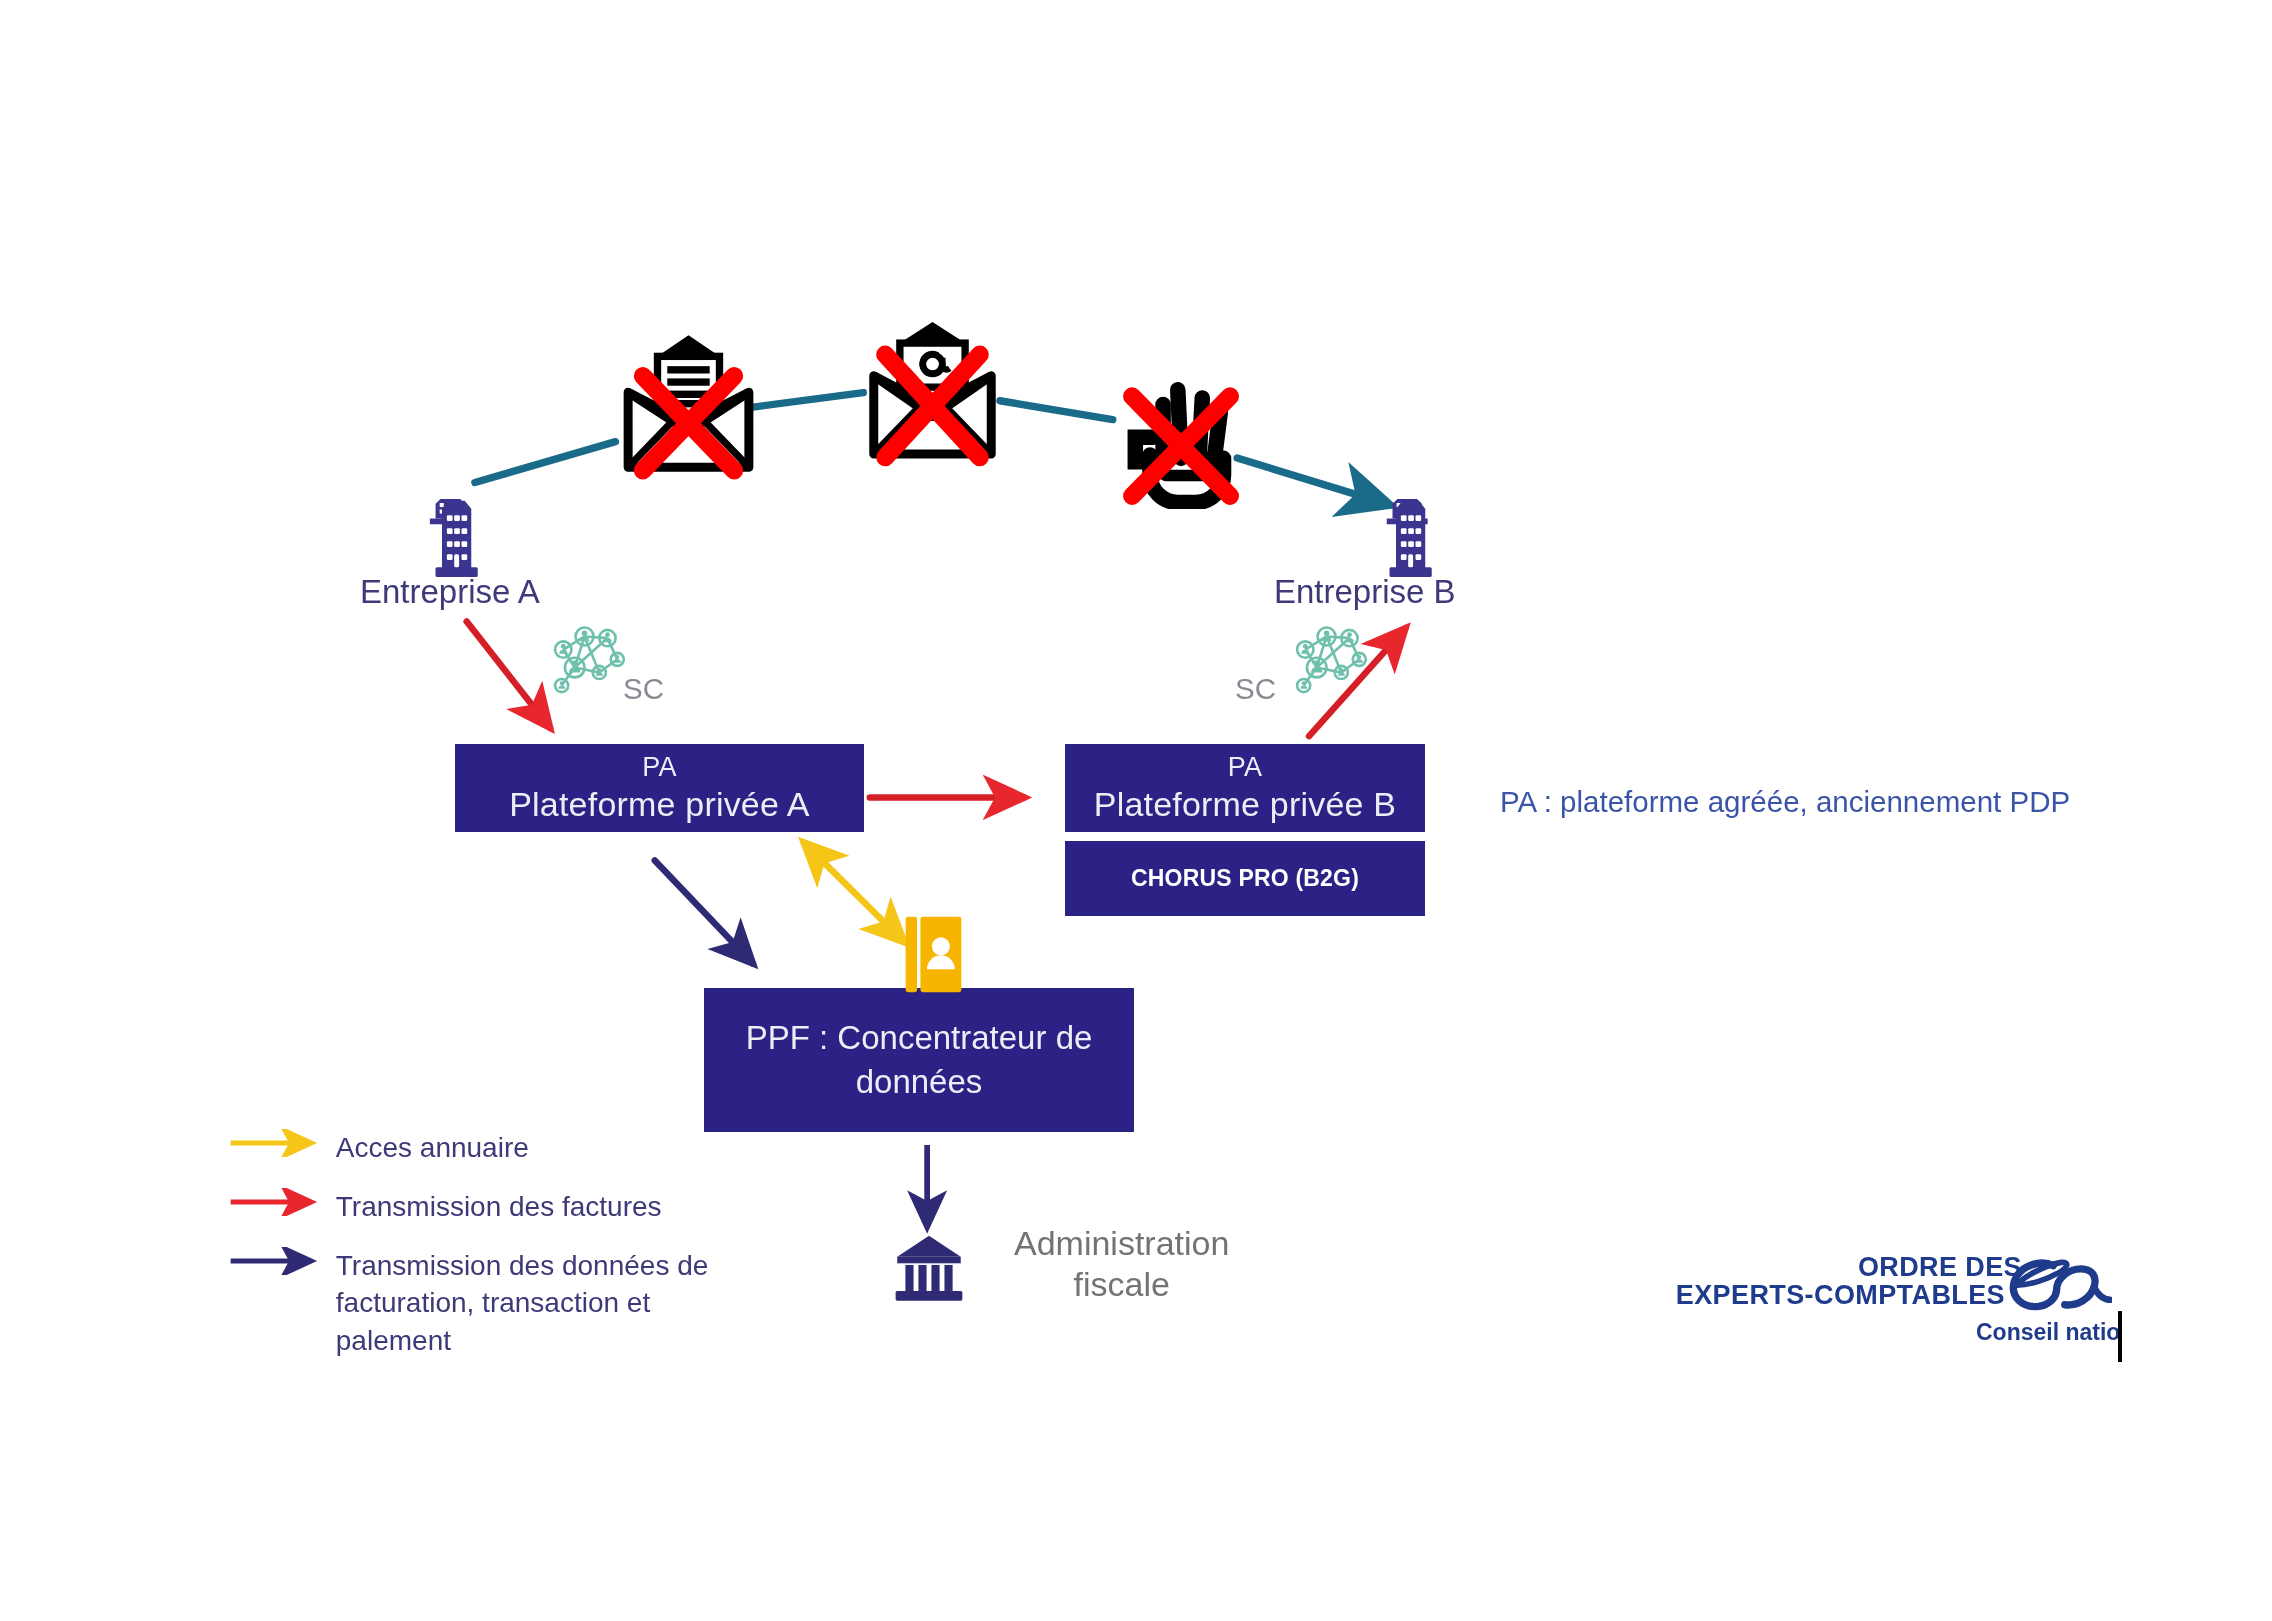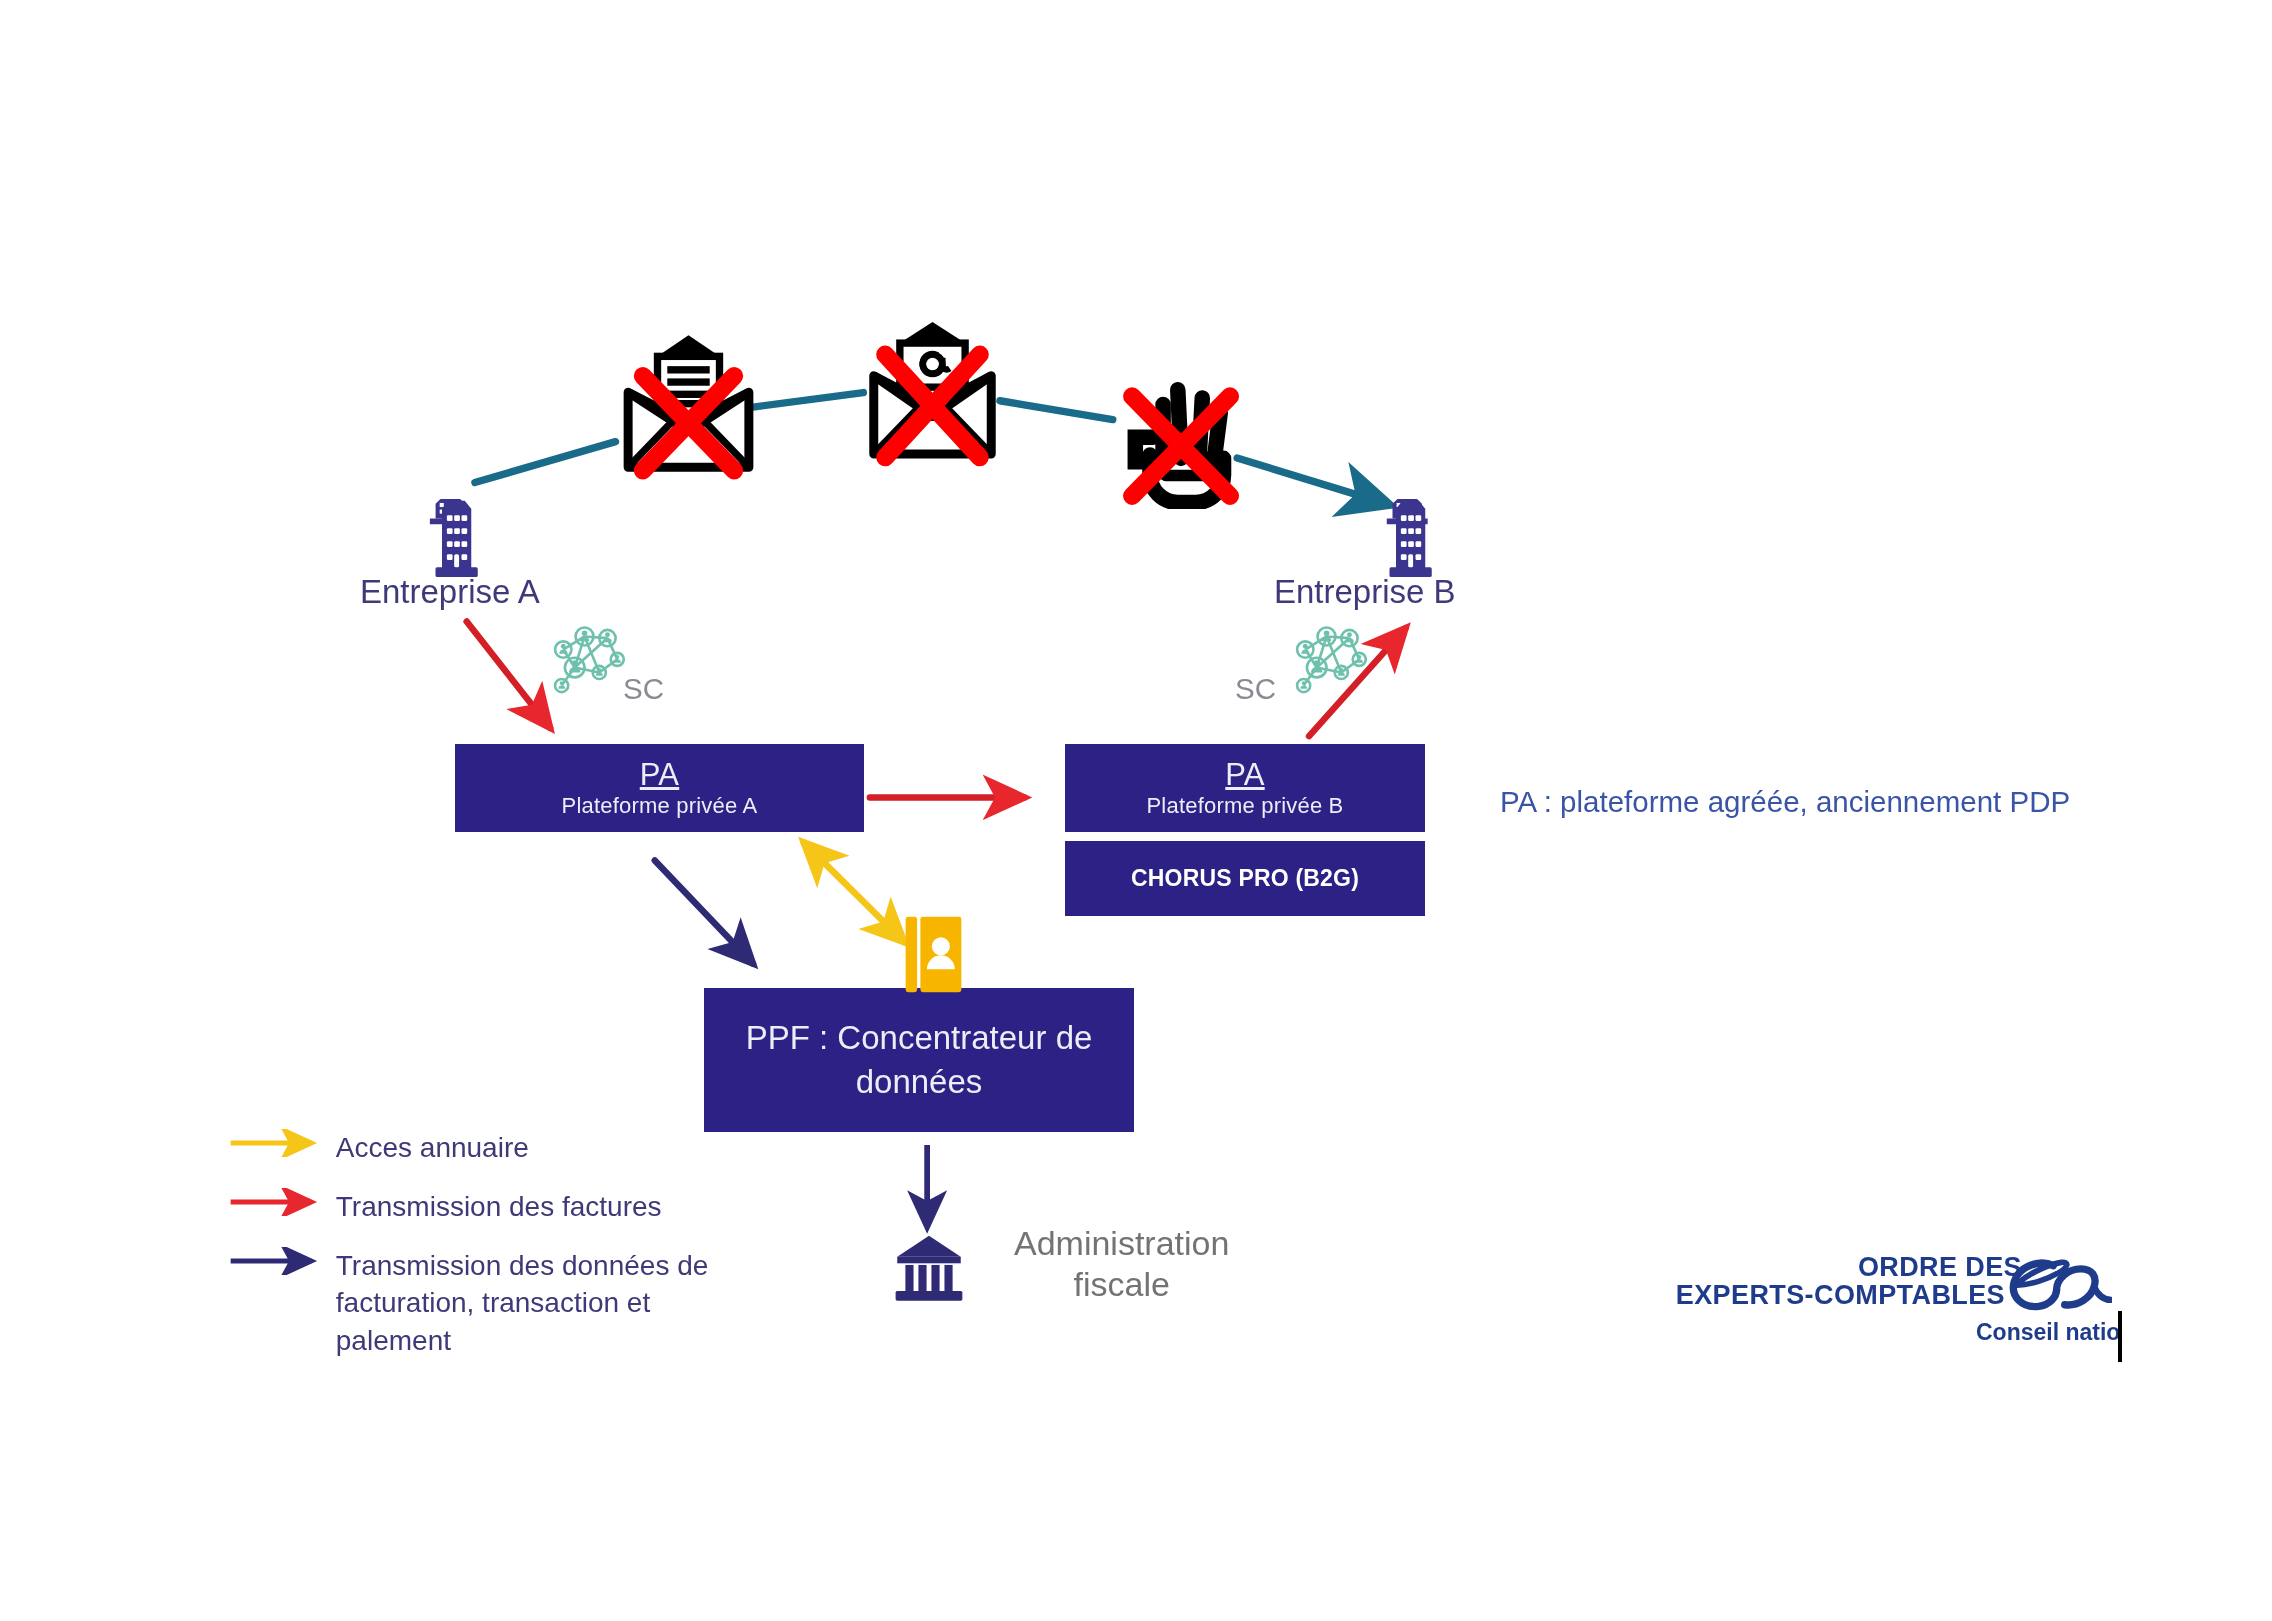--- a/index.html
+++ b/index.html
@@ -32,22 +32,22 @@
     display: flex;
     flex-direction: column;
     align-items: center;
     justify-content: center;
     text-align: center;
     line-height: 1.22;
     letter-spacing: 0.2px;
     box-sizing: border-box;
     z-index: 5;
   }
-  .nbox .l1 { font-size: 31px; font-weight: 400; text-decoration: underline; }
-  .nbox .l2 { font-size: 22px; font-weight: 400; }
+  .nbox .l1 { font-size: 27px; font-weight: 400; }
+  .nbox .l2 { font-size: 34px; font-weight: 400; }
   .chorus {
     position: absolute;
     background: #2C2185;
     color: #FFFFFF;
     display: flex;
     align-items: center;
     justify-content: center;
     font-size: 23px;
     font-weight: 700;
     letter-spacing: 0.2px;

